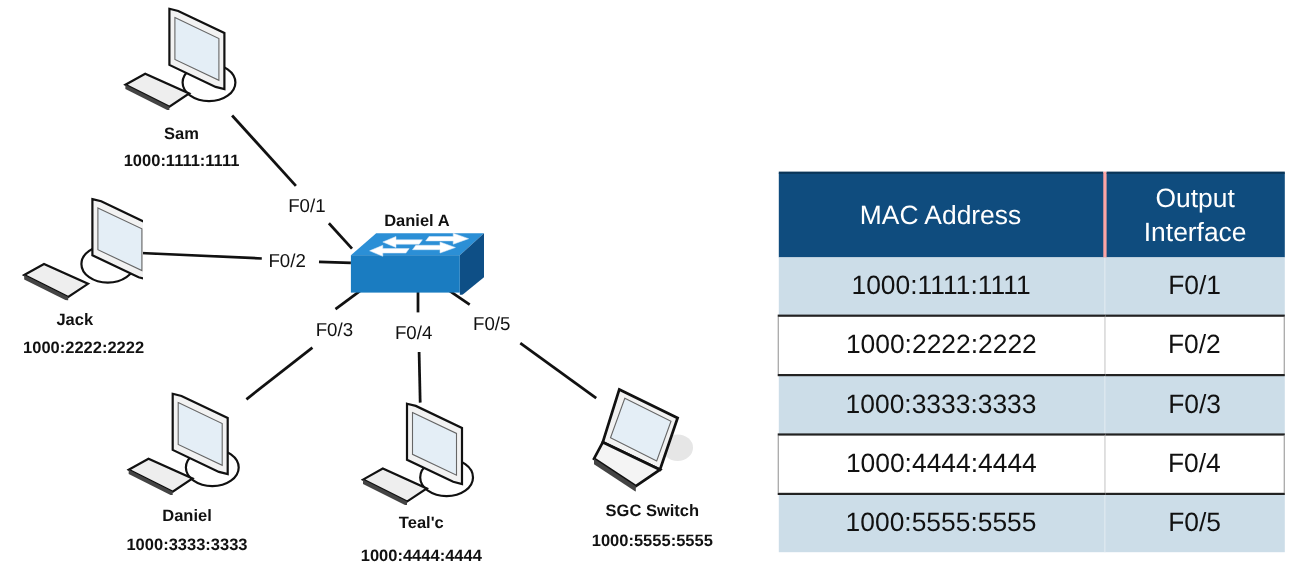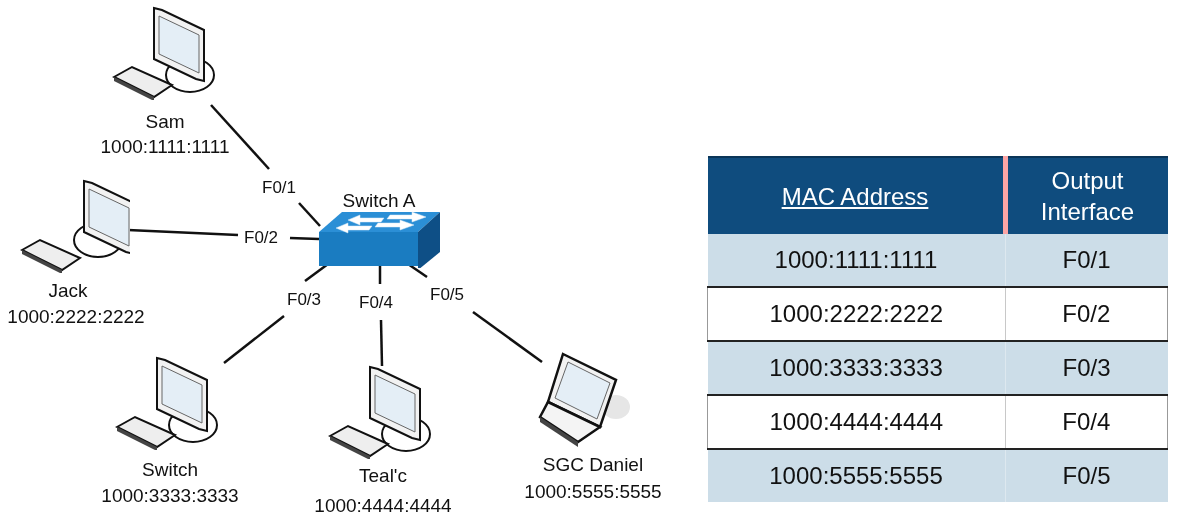--- a/index.html
+++ b/index.html
@@ -1,29 +1,29 @@
 <!DOCTYPE html>
 <html><head>
 <meta charset="utf-8">
 <style>
   html, body { margin: 0; padding: 0; background: #ffffff; }
   body { width: 1178px; height: 522px; position: relative; overflow: hidden;
          font-family: "Liberation Sans", "DejaVu Sans", sans-serif; color: #111; }
   #diagram { position: absolute; left: 0; top: 0; width: 700px; height: 522px; }
-  .lbl { position: absolute; font-size: 19px; white-space: nowrap; color: #111;
-         transform: translateX(-50%); line-height: 20px; }
+  .lbl { position: absolute; font-size: 15px; white-space: nowrap; color: #111;
+         transform: translateX(-50%); line-height: 20px; font-weight: bold; }
   .port { position: absolute; font-size: 17px; white-space: nowrap; color: #111; line-height: 20px; }
   .device { position: absolute; }
 
   #mac-table { position: absolute; left: 707px; top: 156px; width: 461px;
                border-collapse: collapse; table-layout: fixed; }
   #mac-table th { background: #0f4c7e; color: #ffffff; font-weight: normal;
                   font-size: 24px; line-height: 31px; height: 76px; padding: 0;
                   text-align: center; border-top: 2px solid #0a3558; }
-  #mac-table th.c1 { width: 295px; border-right: 5px solid #fca5a5; text-decoration: underline; }
+  #mac-table th.c1 { width: 295px; border-right: 3px solid #fca5a5; }
   #mac-table td { font-size: 24px; height: 52px; padding: 0; text-align: center; color: #111; }
   #mac-table td.c1 { border-right: 1px solid #c8c8c8; }
   #mac-table tr.shaded td { background: #ccdde8; }
   #mac-table tr.shaded td.c1 { border-right: 1px solid #dde8ef; }
   #mac-table tr.plain td { background: #ffffff; border-top: 2px solid #222;
                            border-bottom: 2px solid #222; }
   #mac-table tr.plain td:first-child { border-left: 1px solid #999; }
   #mac-table tr.plain td:last-child { border-right: 1px solid #999; }
 </style>
 </head>
@@ -49,21 +49,21 @@
     <polygon points="5,22 28,2 126,2 104,22" fill="#2b8fd6"></polygon>
     <polygon points="104,22 126,2 126,42 104,60" fill="#0e4f86"></polygon>
     <rect x="5" y="22" width="99" height="34" fill="#1a7cc1"></rect>
     <g fill="#fff" stroke="#d8e8f5" stroke-width="0.5">
       <polygon points="34,10 46,5 46,8 70,8 67,12 46,12 46,15"></polygon>
       <polygon points="112,7 98,2 98,5 76,5 73,9 98,9 98,12"></polygon>
       <polygon points="22,18 34,13 34,16 58,16 55,20 34,20 34,23"></polygon>
       <polygon points="100,15 86,10 86,13 64,13 61,17 86,17 86,20"></polygon>
     </g>
   </svg>
-  <div class="lbl" style="left:379px;top:191px">Switch A</div>
+  <div class="lbl" style="left:379px;top:191px">Daniel A</div>
 
   <div class="port" style="left:262px;top:178px">F0/1</div>
   <div class="port" style="left:244px;top:228px">F0/2</div>
   <div class="port" style="left:287px;top:290px">F0/3</div>
   <div class="port" style="left:359px;top:293px">F0/4</div>
   <div class="port" style="left:430px;top:285px">F0/5</div>
 
   <svg class="device" style="left:112px;top:5px" width="110" height="95">
     <ellipse cx="78" cy="70" rx="24" ry="17" fill="#fff" stroke="#111" stroke-width="2"></ellipse>
     <polygon points="42,3 50,5 92,25 92,76 84,74 42,54" fill="#f2f2f2" stroke="#111" stroke-width="2"></polygon>
@@ -84,41 +84,41 @@
   <div class="lbl" style="left:68px;top:281px">Jack</div>
   <div class="lbl" style="left:76px;top:307px">1000:2222:2222</div>
 
   <svg class="device" style="left:115px;top:355px" width="110" height="95">
     <ellipse cx="78" cy="70" rx="24" ry="17" fill="#fff" stroke="#111" stroke-width="2"></ellipse>
     <polygon points="42,3 50,5 92,25 92,76 84,74 42,54" fill="#f2f2f2" stroke="#111" stroke-width="2"></polygon>
     <polygon points="47,11 87,30 87,68 47,49" fill="#e4eef6" stroke="#666" stroke-width="1"></polygon>
     <polygon points="2,72 20,62 60,80 42,92" fill="#eee" stroke="#111" stroke-width="2"></polygon>
     <polygon points="2,72 2,76 42,96 42,92" fill="#444"></polygon>
   </svg>
-  <div class="lbl" style="left:170px;top:460px">Switch</div>
+  <div class="lbl" style="left:170px;top:460px">Daniel</div>
   <div class="lbl" style="left:170px;top:486px">1000:3333:3333</div>
 
   <svg class="device" style="left:328px;top:364px" width="110" height="95">
     <ellipse cx="78" cy="70" rx="24" ry="17" fill="#fff" stroke="#111" stroke-width="2"></ellipse>
     <polygon points="42,3 50,5 92,25 92,76 84,74 42,54" fill="#f2f2f2" stroke="#111" stroke-width="2"></polygon>
     <polygon points="47,11 87,30 87,68 47,49" fill="#e4eef6" stroke="#666" stroke-width="1"></polygon>
     <polygon points="2,72 20,62 60,80 42,92" fill="#eee" stroke="#111" stroke-width="2"></polygon>
     <polygon points="2,72 2,76 42,96 42,92" fill="#444"></polygon>
   </svg>
   <div class="lbl" style="left:383px;top:466px">Teal'c</div>
   <div class="lbl" style="left:383px;top:496px">1000:4444:4444</div>
 
   <svg class="device" style="left:538px;top:352px" width="100" height="95">
     <ellipse cx="78" cy="55" rx="14" ry="12" fill="#e6e6e6"></ellipse>
     <polygon points="25,2 78,28 62,75 10,50" fill="#f2f2f2" stroke="#111" stroke-width="2.5"></polygon>
     <polygon points="30,10 72,31 59,67 17,46" fill="#e4eef6" stroke="#666" stroke-width="1"></polygon>
     <polygon points="10,50 62,75 40,90 2,65" fill="#f4f4f4" stroke="#111" stroke-width="2.5"></polygon>
     <polygon points="2,65 2,70 40,95 40,90" fill="#444"></polygon>
   </svg>
-  <div class="lbl" style="left:593px;top:455px">SGC Daniel</div>
+  <div class="lbl" style="left:593px;top:455px">SGC Switch</div>
   <div class="lbl" style="left:593px;top:482px">1000:5555:5555</div>
 </div>
 
 <table id="mac-table">
   <thead>
     <tr>
       <th class="c1">MAC Address</th>
       <th class="c2">
         <span id="hdr2">Output<br>Interface</span>
       </th>

